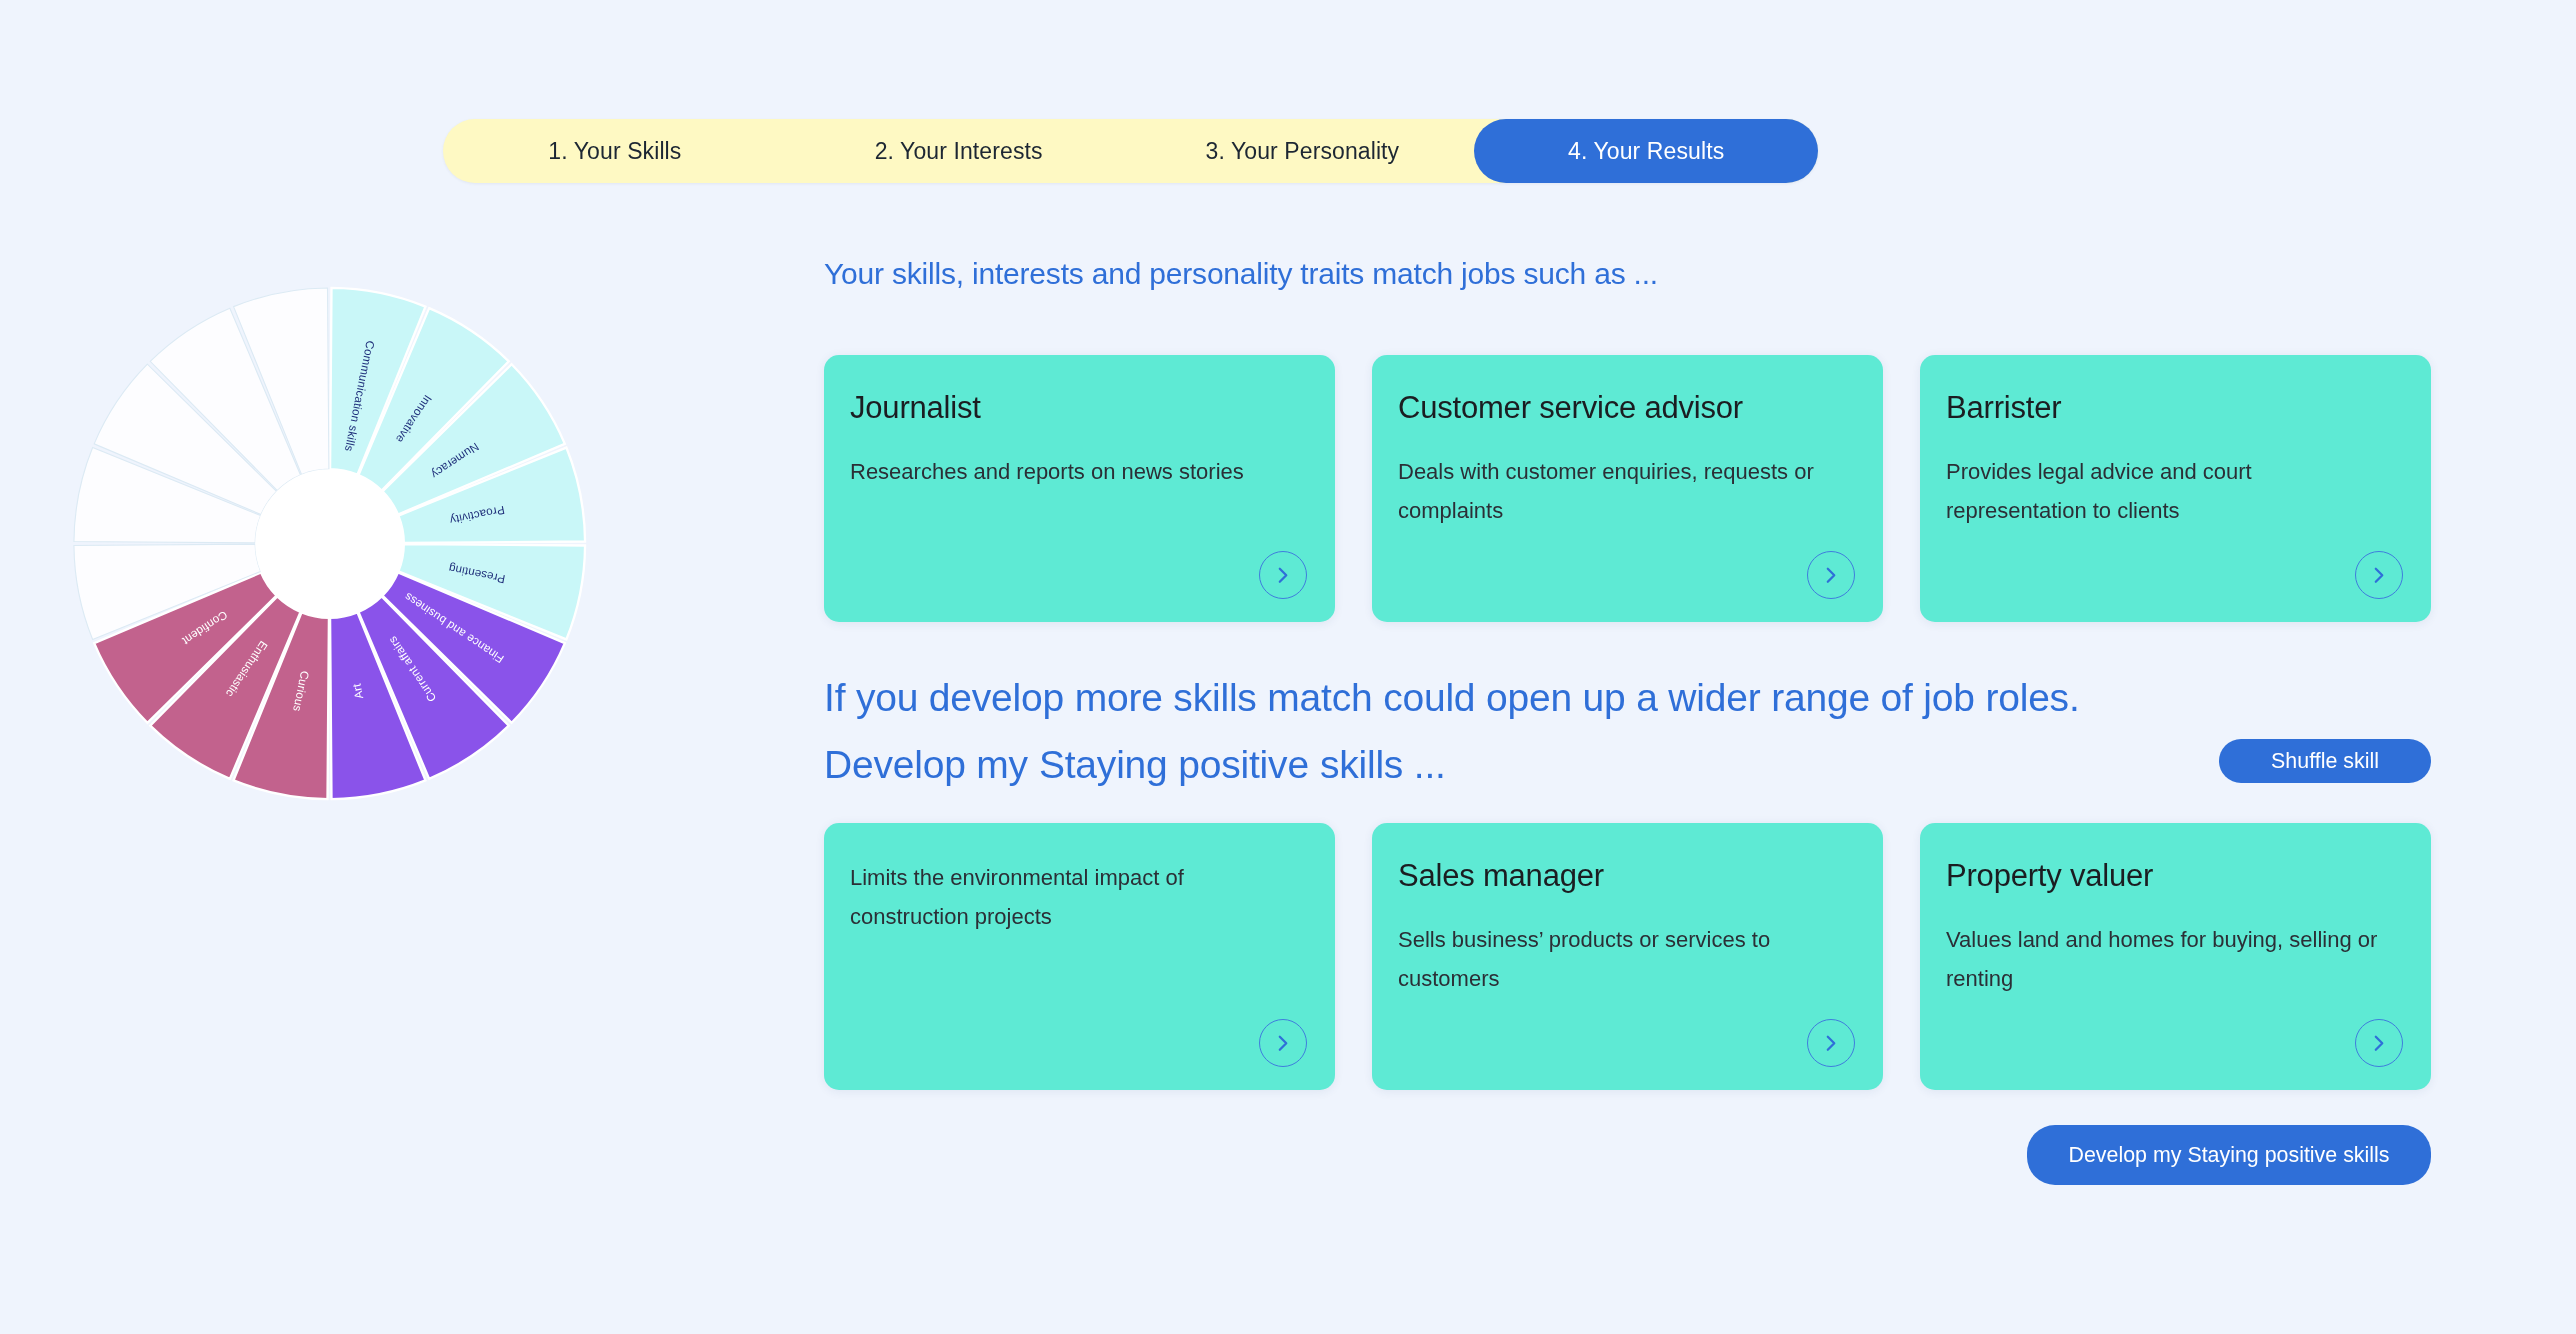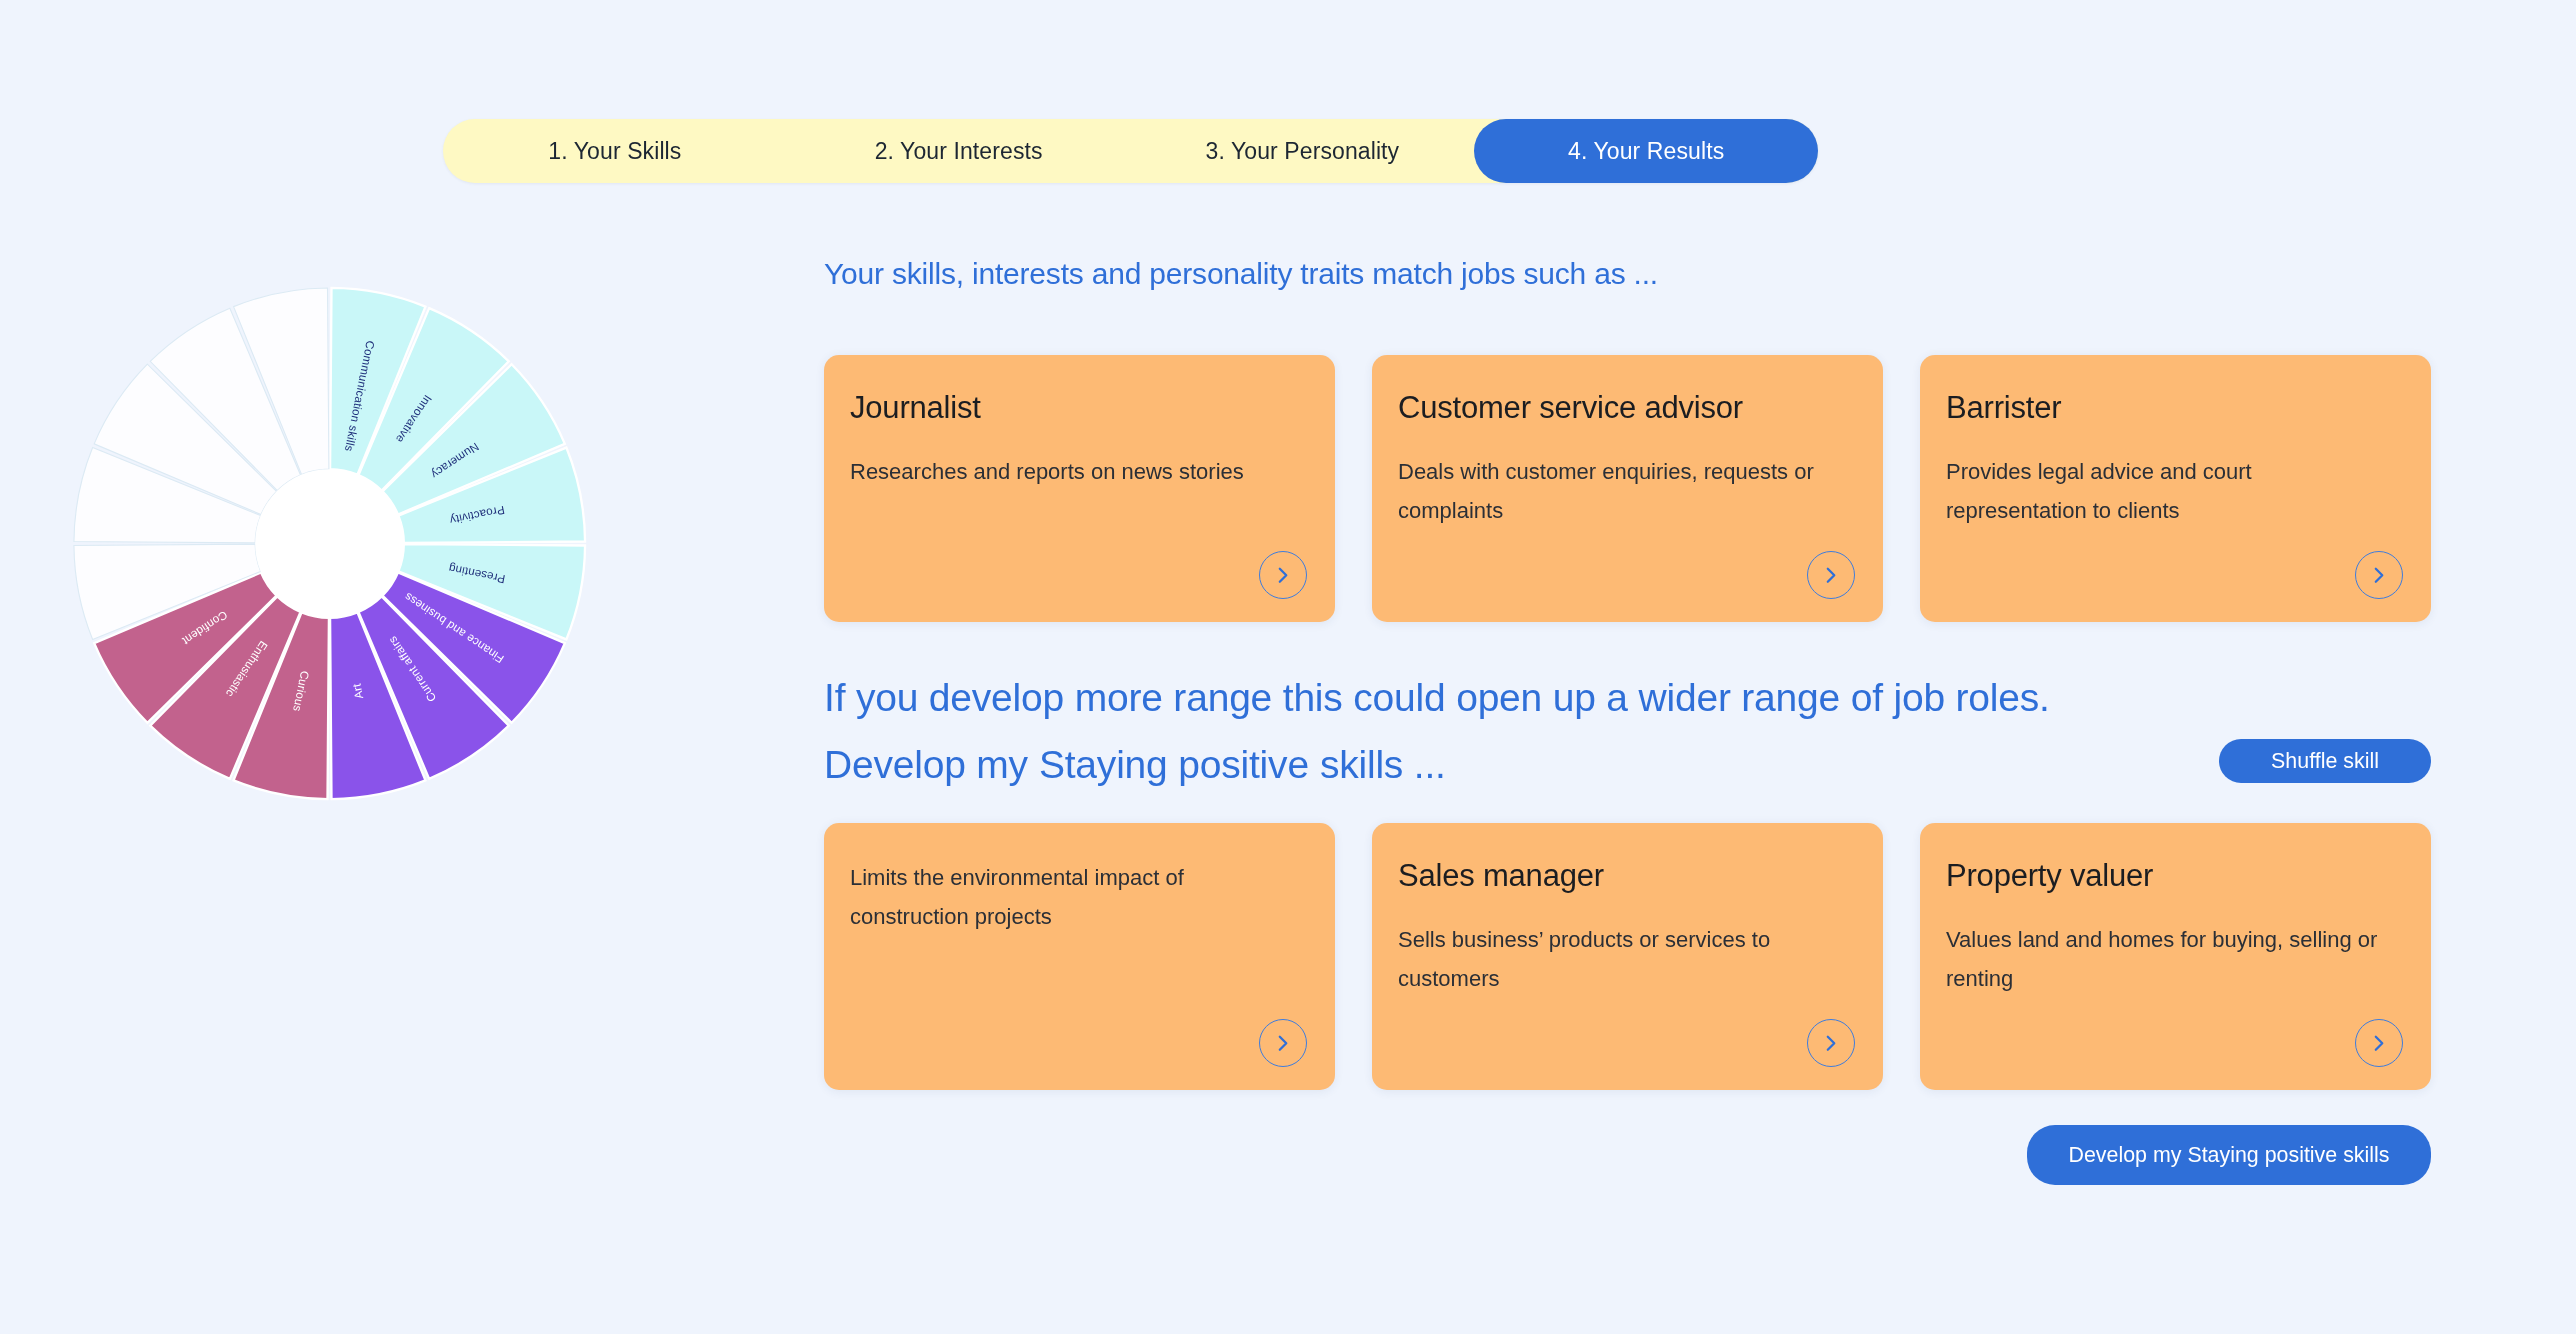--- a/index.html
+++ b/index.html
@@ -71,21 +71,21 @@
     position: absolute;
     display: flex;
     gap: 37px;
   }
   .row1 { left: 824px; top: 355px; }
   .row2 { left: 824px; top: 823px; }
   .card {
     position: relative;
     width: 511px;
     height: 267px;
-    background: #fdba74;
+    background: #5eead4;
     border-radius: 15px;
     box-shadow: 0 1.9px 9.3px rgba(40,60,110,.08);
     padding: 35px 30px 0 26px;
   }
   .card-title {
     font-size: 31px;
     color: #1b1d21;
     font-weight: 400;
     letter-spacing: -0.2px;
     margin-bottom: 26px;
@@ -215,21 +215,21 @@
       <div class="card-desc">Provides legal advice and court representation to clients</div>
       <div class="card-arrow">
         <svg width="13" height="18.6" viewBox="0 0 14 20" fill="none">
             <path d="M3 3 L10 10 L3 17" stroke="#2f6fd8" stroke-width="2.4" stroke-linecap="round" stroke-linejoin="round"></path>
           </svg>
       </div>
     </div>
   </div>
 
   <div class="h-develop">
-    <span>If you develop more range this could open up a wider range of job roles.</span><br>
+    <span>If you develop more skills match could open up a wider range of job roles.</span><br>
     <span>Develop my</span><span class="skillname">Staying positive</span><span>skills ...</span>
   </div>
 
   <button class="btn btn-shuffle">Shuffle skill</button>
 
   <div class="cardrow row2">
 
     <div class="card">
       <div class="card-desc">Limits the environmental impact of construction projects</div>
       <div class="card-arrow">

